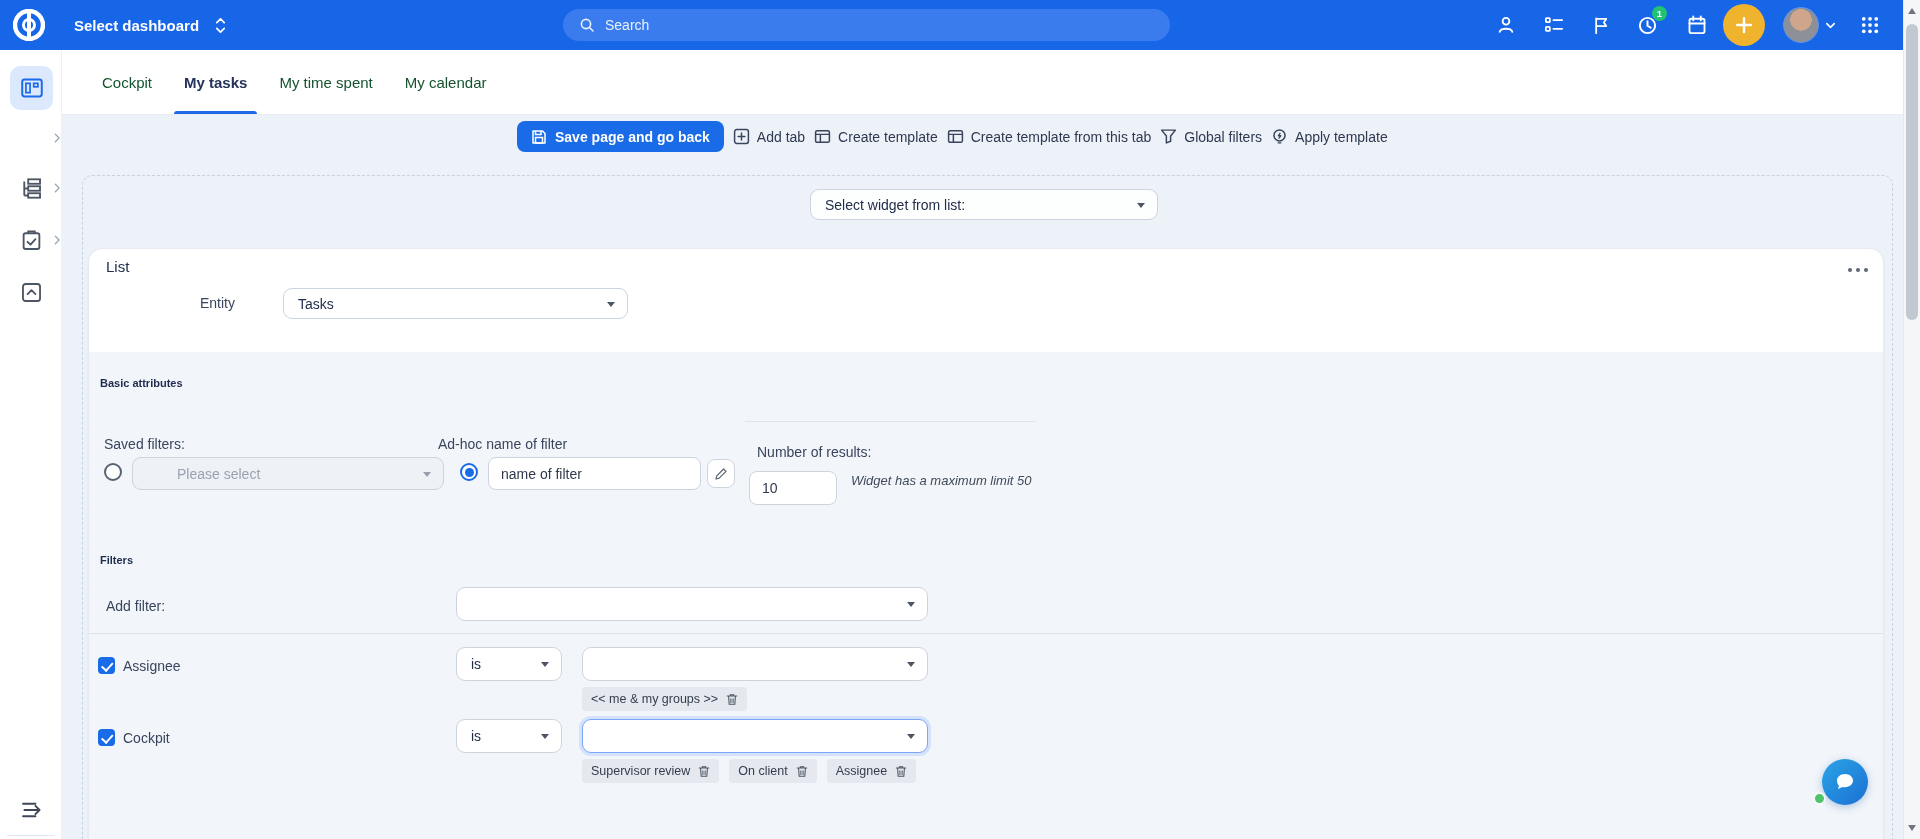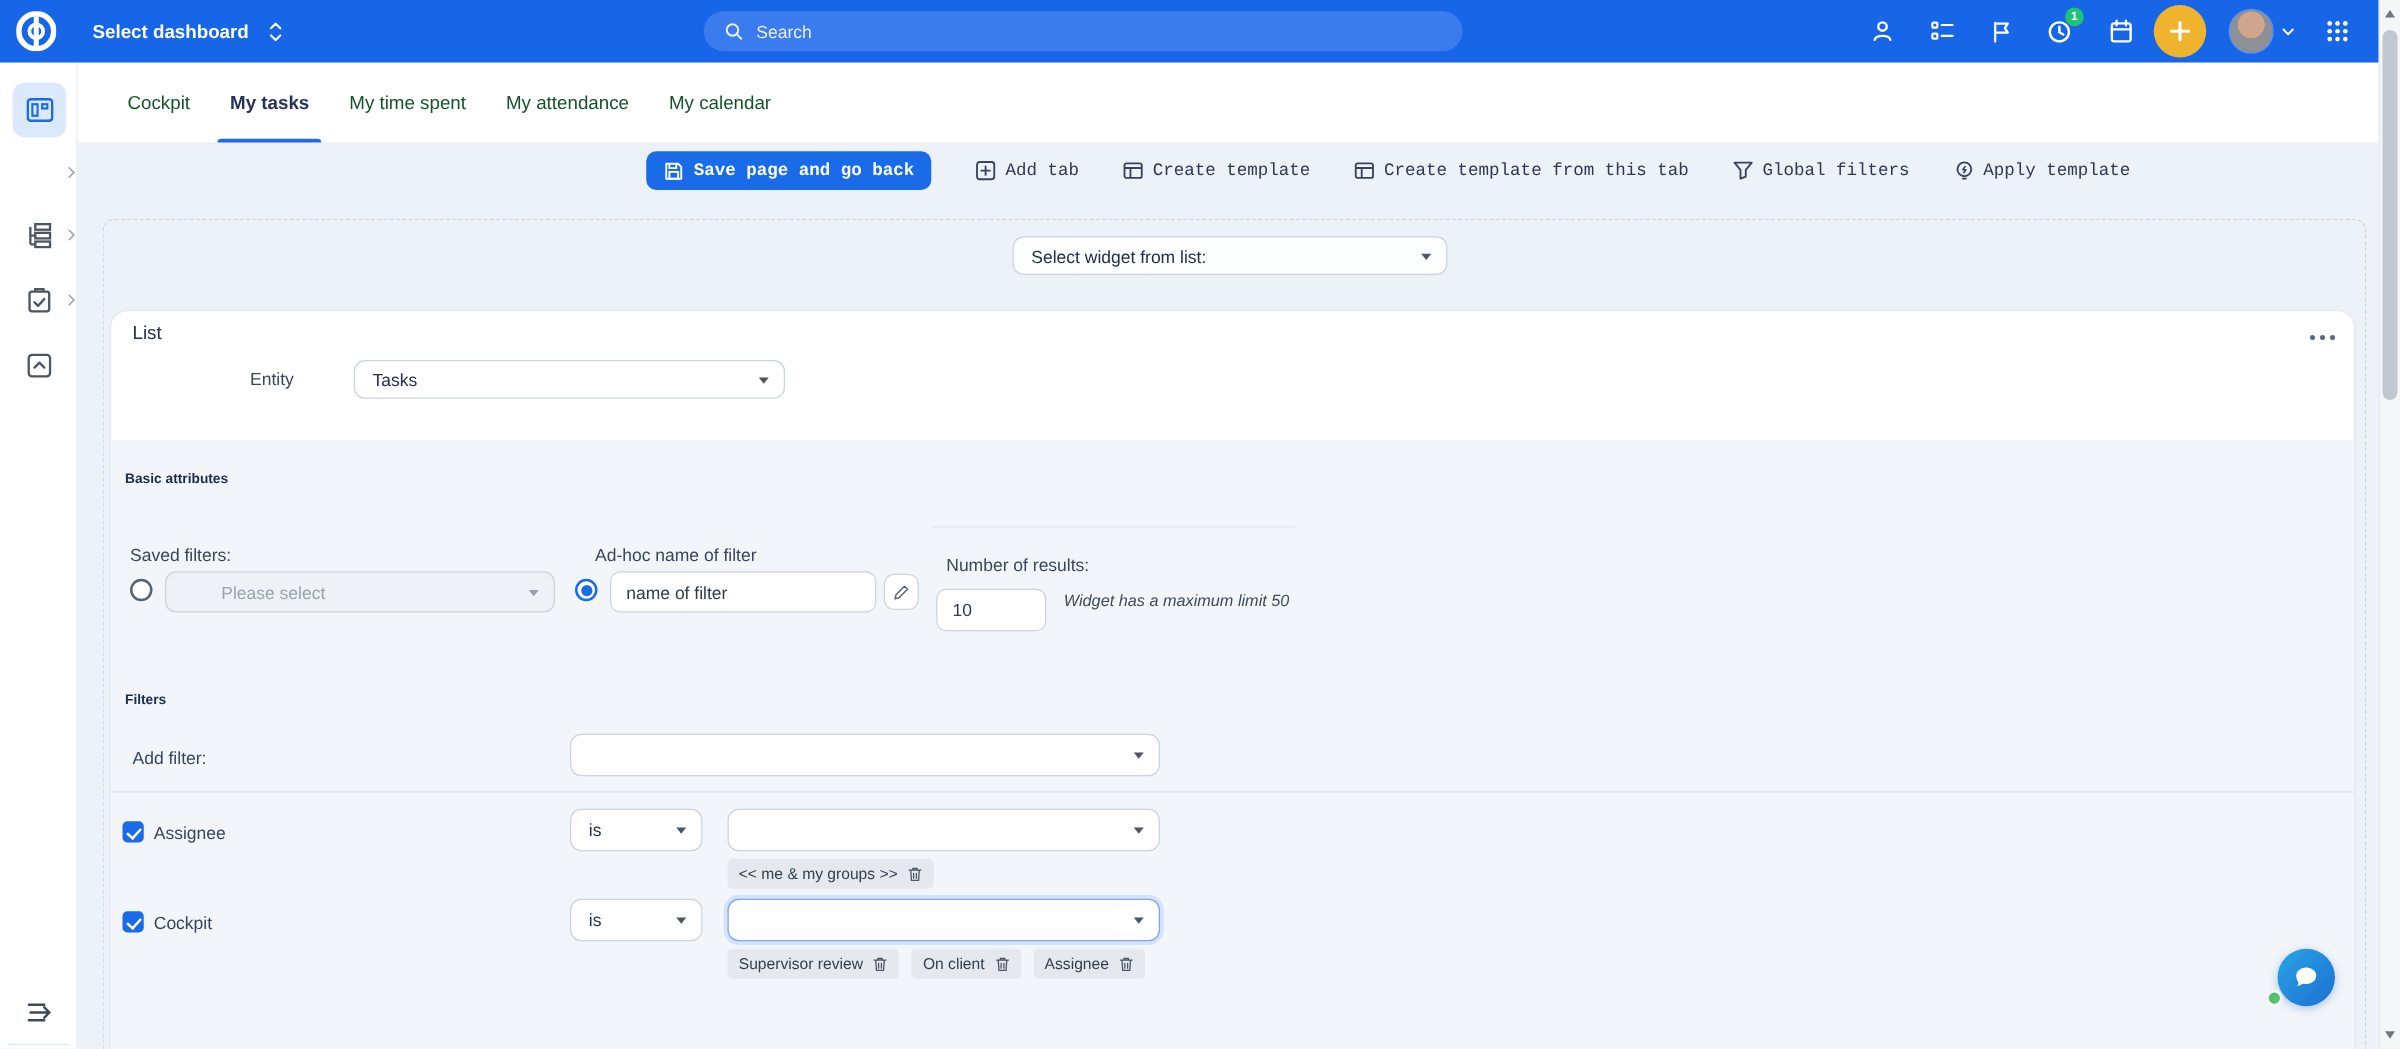--- a/index.html
+++ b/index.html
@@ -25,21 +25,21 @@
 
   
   .tabbar { position:absolute; left:62px; top:50px; width:1841px; height:65px; background:#fff; border-bottom:1px solid #e9edf3; display:flex; align-items:center; padding-left:28px; gap:8px; z-index:5; }
   .tab { padding:0 12px; height:63px; display:flex; align-items:center; font-size:15px; color:#14532d; cursor:pointer; position:relative; }
   .tab.active { color:#24335a; font-weight:700; }
   .tab.active::after { content:''; position:absolute; left:2px; right:2px; bottom:0; height:3px; background:#1f6ae8; border-radius:3px 3px 0 0; }
 
   
   .content { position:absolute; left:62px; top:115px; width:1841px; height:724px; background:#edf1f8; }
 
-  .toolbar { position:absolute; left:517px; top:121px; height:31px; display:flex; align-items:center; gap:35px; z-index:6;font-family:Liberation Mono, monospace; }
+  .toolbar { position:absolute; left:517px; top:121px; height:31px; display:flex; align-items:center; gap:9px; z-index:6; }
   .save-btn { height:31px; background:#1a6be8; color:#fff; border:none; border-radius:8px; font-weight:700; font-size:14px; display:flex; align-items:center; gap:8px; padding:0 14px; cursor:pointer; font-family:inherit; }
   .tool-btn { height:31px; background:none; border:none; display:flex; align-items:center; gap:7px; font-size:14px; color:#2e3950; cursor:pointer; font-family:inherit; }
 
   .dashed-zone { position:absolute; left:82px; top:175px; width:1811px; height:690px; border:1px dashed #c7d2e0; border-radius:10px; }
 
   .sel { background:#fff; border:1px solid #ccd4de; border-radius:9px; display:flex; align-items:center; padding:0 30px 0 14px; position:relative; cursor:pointer; color:#232e4a; }
   .sel::after { content:''; position:absolute; right:12px; top:50%; margin-top:-2px; border-left:4.5px solid transparent; border-right:4.5px solid transparent; border-top:5px solid #4b5563; }
   .sel.disabled { background:#eef1f5; color:#99a3b0; cursor:default;padding-left:44px; }
   .sel.disabled::after { border-top-color:#97a1ad; }
   .sel.focused { border-color:#7aa7f5; box-shadow:0 0 0 3px #d4e2fb; }
@@ -230,23 +230,20 @@
   <div class="tab">
       <span>Cockpit</span>
     </div>
   <div class="tab active">
       <span>My tasks</span>
     </div>
   <div class="tab">
       <span>My time spent</span>
     </div>
   <div class="tab">
-      <span>My attendance</span>
-    </div>
-  <div class="tab">
       <span>My calendar</span>
     </div>
 </div>
 
 <div class="content"></div>
 
 <div class="toolbar">
   <button class="save-btn">
     <svg width="16" height="16" viewBox="0 0 16 16">
       <path d="M2 2h9.5L14 4.5V14H2z" fill="none" stroke="#fff" stroke-width="1.5" stroke-linejoin="round"></path>
@@ -313,21 +310,21 @@
 </div>
 
 <div class="h2" style="left:100px; top:377px">Basic attributes</div>
 
 <div class="lbl" style="left:104px; top:436px">Saved filters:</div>
 <div class="radio" style="left:104px; top:463px"></div>
 <div class="sel disabled" style="position:absolute; left:132px; top:457px; width:312px; height:33px">
   <span>Please select</span>
 </div>
 
-<div class="lbl" style="left:476px; top:436px">Ad-hoc name of filter</div>
+<div class="lbl" style="left:438px; top:436px">Ad-hoc name of filter</div>
 <div class="radio on" style="left:460px; top:463px"></div>
 <input class="text-input" style="left: 488px; top: 457px; width: 213px; height: 33px;" value="name of filter">
 <div class="icon-btn" style="left:707px; top:459px; width:28px; height:29px">
   <svg width="14" height="14" viewBox="0 0 14 14">
     <path d="M2 12l.8-3.2L9.6 2l2.4 2.4-6.8 6.8L2 12z" fill="none" stroke="#5a6472" stroke-width="1.2" stroke-linejoin="round"></path>
   </svg>
 </div>
 
 <div class="group-topline"></div>
 <div class="lbl" style="left:757px; top:444px">Number of results:</div>

